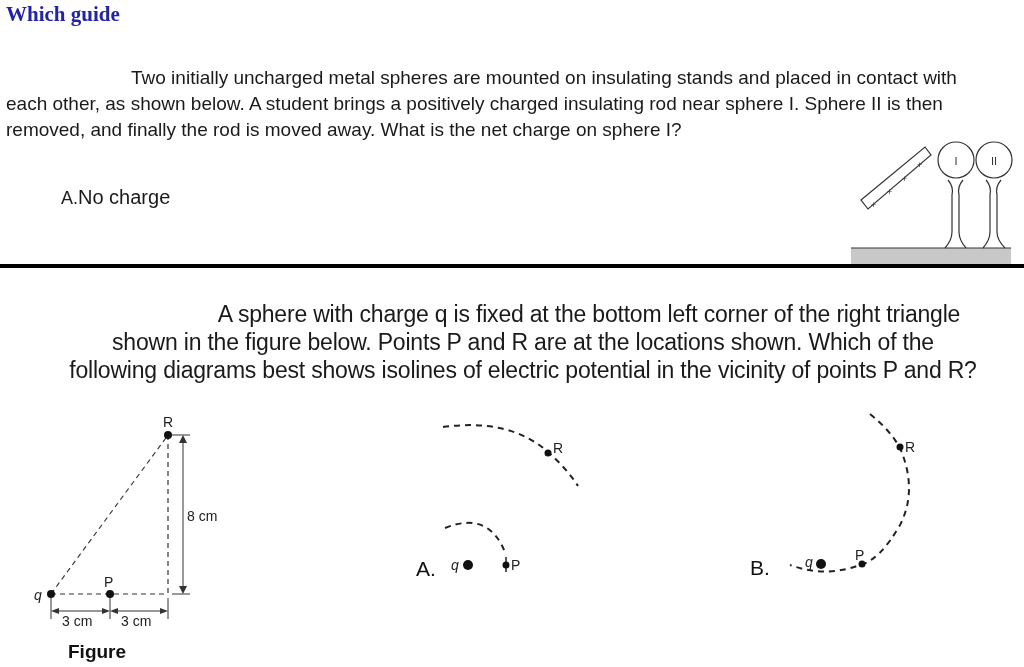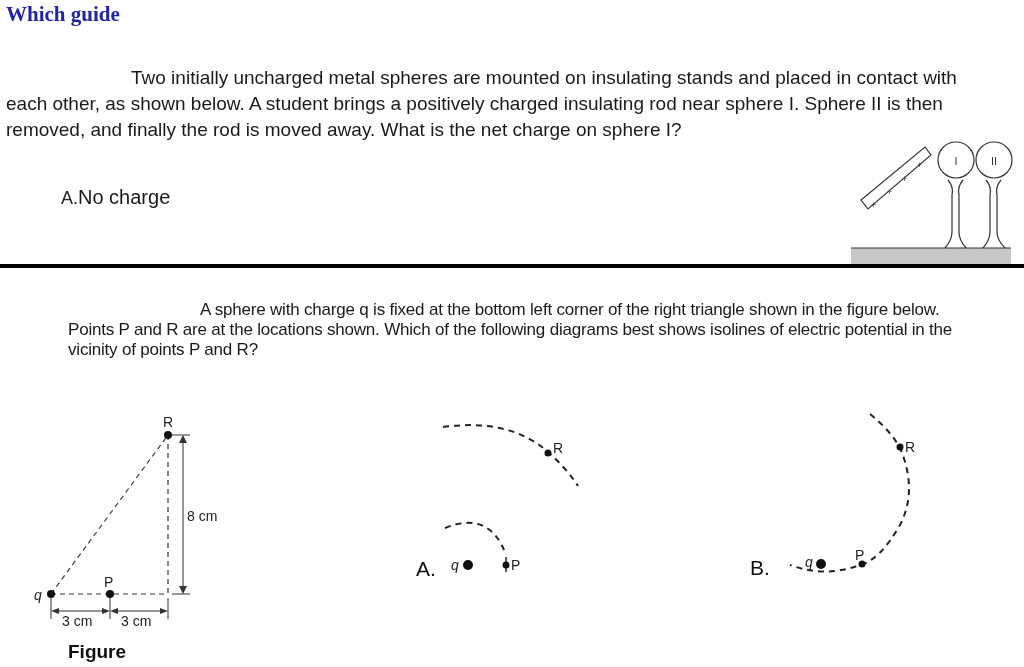--- a/index.html
+++ b/index.html
@@ -4,21 +4,21 @@
 <style>
   html, body { margin:0; padding:0; background:#ffffff; }
   body { width:1024px; height:667px; position:relative; overflow:hidden; color:#1a1a1a; font-family:"Liberation Sans", sans-serif; }
   .title { position:absolute; left:6px; top:2px; font-family:"Liberation Serif", serif; font-weight:bold; font-size:21px; color:#2323a8; }
   .q1 { position:absolute; left:6px; top:65px; width:975px; font-size:19px; line-height:26px; }
   .q1 .indent { display:inline-block; width:125px; }
   .opts { position:absolute; left:42px; top:184px; font-size:20px; line-height:26.5px; }
   .opt { white-space:nowrap;text-align:right; }
   .opt .lt { display:inline-block; width:36px; font-size:18px; color:#222; }
   .divider { position:absolute; left:0; top:264px; width:1024px; height:4px; background:#000; }
-  .q2 { position:absolute; left:68px; top:300px; width:910px; font-size:17px; line-height:20px; letter-spacing:-0.2px; }
+  .q2 { position:absolute; left:68px; top:300px; width:910px; font-size:23px; line-height:28px; letter-spacing:-0.2px;text-align:center; }
   .q2 .indent { display:inline-block; width:132px; }
   svg text { font-family:"Liberation Sans", sans-serif; }
   .abs { position:absolute; }
 </style>
 </head>
 <body>
 
 <div class="title">Which guide</div>
 
 <div class="q1"><span class="indent"></span><span>Two initially uncharged metal spheres are mounted on insulating stands and placed in contact with each other, as shown below. A student brings a positively charged insulating rod near sphere I. Sphere II is then removed, and finally the rod is moved away. What is the net charge on sphere I?</span></div>

